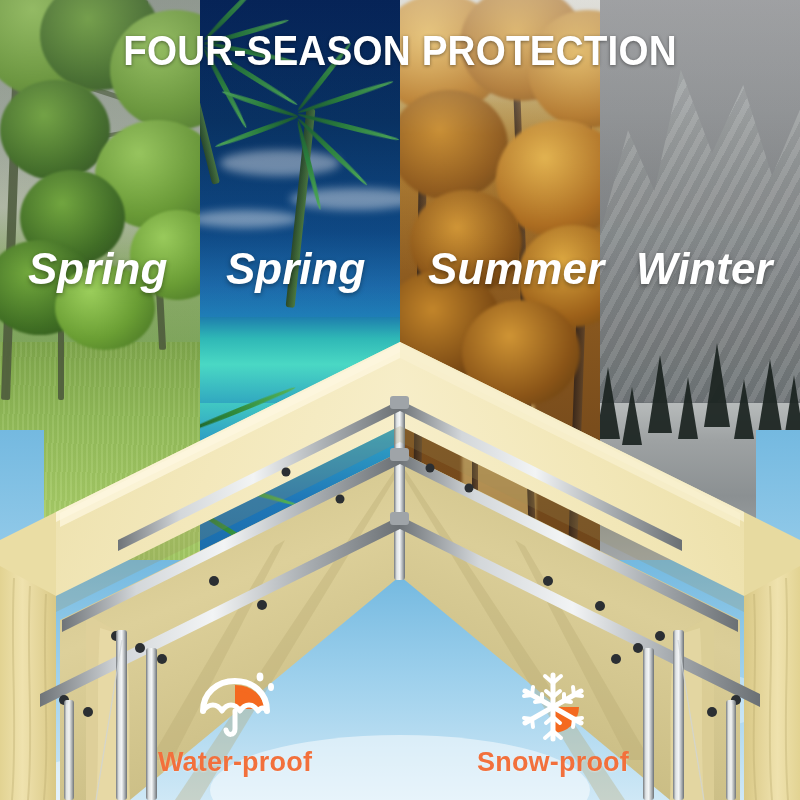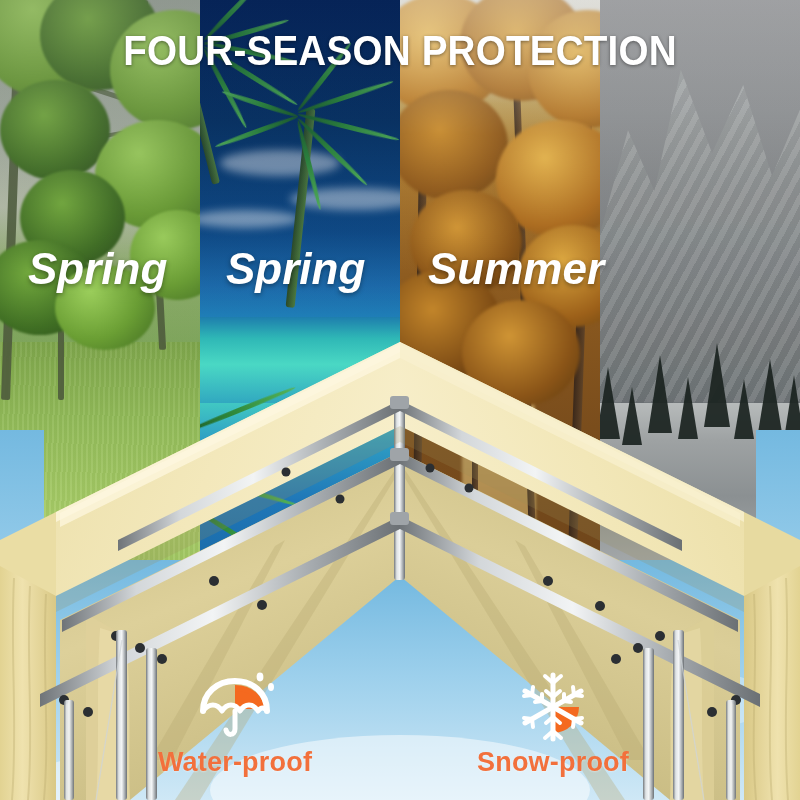--- a/index.html
+++ b/index.html
@@ -267,20 +267,21 @@
   <div class="season-label" style="left:226px;">
     <span class="season-dot" style="background:#2FC3E0;"></span>
     <span class="txt">Spring</span>
   </div>
   <div class="season-label" style="left:428px;">
     <span class="season-dot" style="background:#F08A63;"></span>
     <span class="txt">Summer</span>
   </div>
   <div class="season-label" style="left:636px;">
     <span class="season-dot" style="background:#DCE6EA;"></span>
+    <span class="txt">Winter</span>
   </div>
 
   <svg class="tent" viewBox="0 0 800 800">
     <defs>
       <linearGradient id="skyG" x1="0" y1="0" x2="0" y2="1">
         <stop offset="0%" stop-color="#74b9e0"></stop>
         <stop offset="45%" stop-color="#9dd0ec"></stop>
         <stop offset="100%" stop-color="#cfe8f6"></stop>
       </linearGradient>
       <linearGradient id="roofL" x1="0" y1="0" x2="1" y2="0.3">

